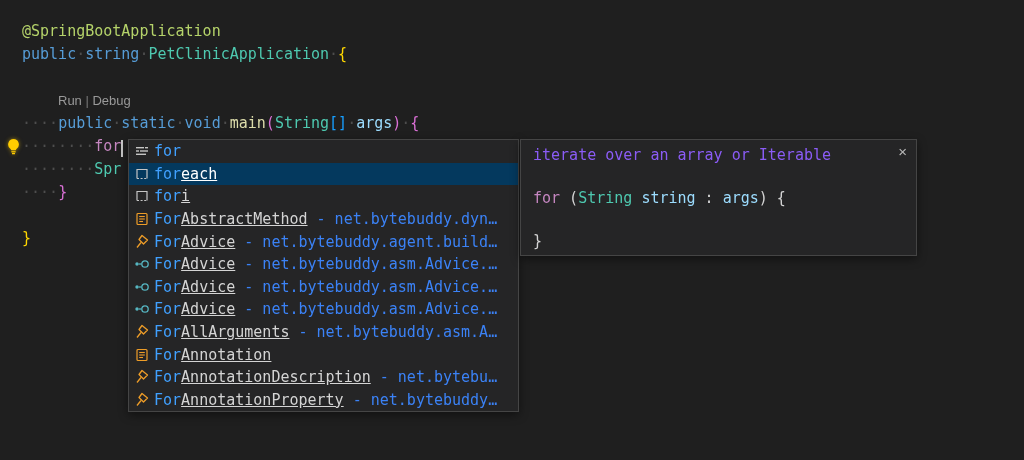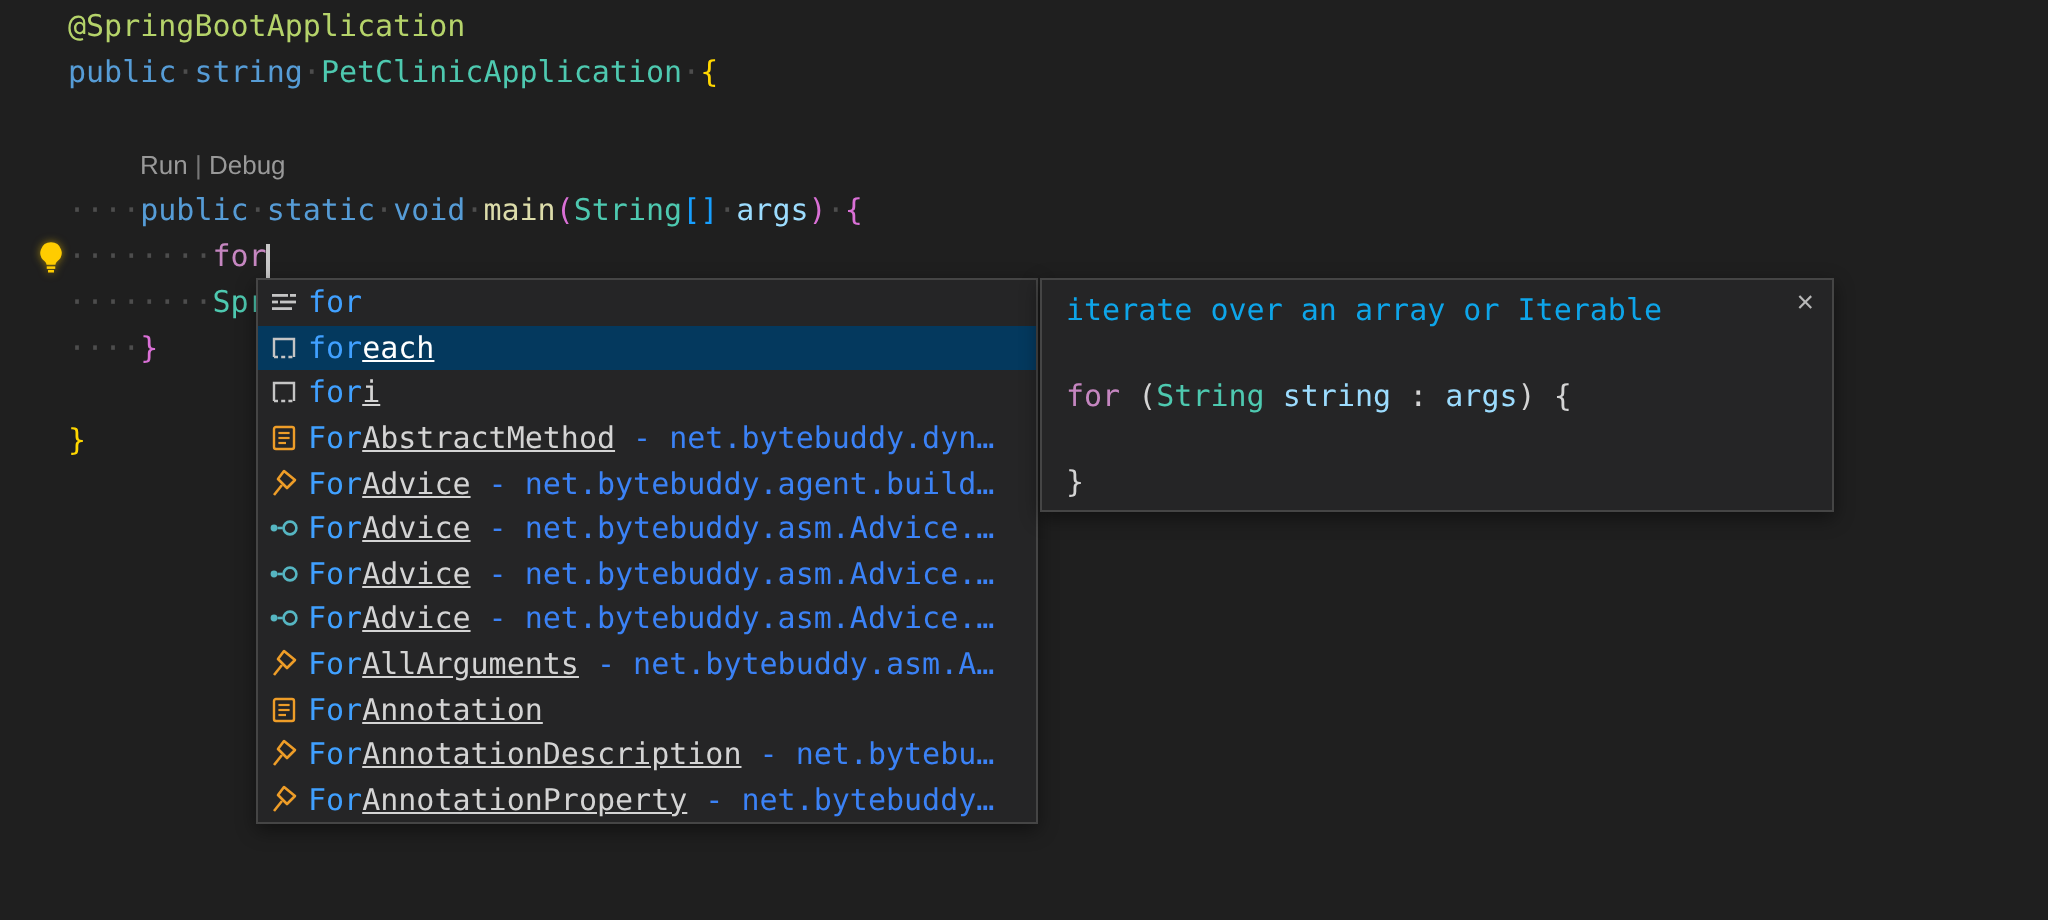--- a/index.html
+++ b/index.html
@@ -2,21 +2,21 @@
 <html><head>
 <meta charset="utf-8">
 <style>
   * { margin:0; padding:0; box-sizing:border-box; }
   html,body { width:1024px; height:460px; overflow:hidden; }
   body {
     background:#1f1f1f;
     font-family:"DejaVu Sans Mono","Liberation Mono",monospace;
     position:relative;
   }
-  .editor { position:absolute; top:2px; left:0; right:0; padding-left:34px; }
+  .editor { position:absolute; top:20px; left:0; right:0; padding-left:22px; }
   .line { height:23px; line-height:23px; font-size:15px; white-space:pre; position:relative; color:#d4d4d4; }
   .line.codelens {
     font-family:"Liberation Sans",sans-serif;
     font-size:13px; color:#999999; padding-left:36px;
   }
   .lens-link { cursor:pointer; color:#999999;margin-top:48px; }
   .lens-sep { color:#777777; }
   .bulb { position:absolute; left:-17px; top:3px; width:17px; height:17px; cursor:pointer; }
   .bulb svg { filter:drop-shadow(0 0 2px rgba(255,204,0,.55)); }
   .caret { display:inline-block; width:2px; height:17px; background:#c8c8c8; vertical-align:text-bottom; position:relative; top:2px; }
@@ -35,21 +35,21 @@
   .slabel { color:#d4d4d4;text-decoration:underline; }
   .srow.selected .slabel { color:#ffffff; }
   .sdetail { color:#3b82f6; }
 
   .docs {
     position:absolute; left:520px; top:139px; width:397px; height:117px;
     background:#252526; border:1px solid #454545; padding:5px 12px;
     box-shadow:0 3px 9px rgba(0,0,0,0.45);
   }
   .dline { height:21.4px; line-height:21.4px; font-size:15px; white-space:pre; color:#d4d4d4; }
-  .docs-summary { color:#0ea5e9; }
+  .docs-summary { color:#8b5cf6; }
   .docs-close { position:absolute; top:4px; right:9px; color:#b8b8b8;
                 font-family:"Liberation Sans",sans-serif; font-size:15px;
                 line-height:15px; cursor:pointer; }
 </style>
 </head>
 <body>
 
 <div class="editor">
   <div>
       <div class="line"><span style="color: rgb(181, 211, 106);">@SpringBootApplication</span></div>

